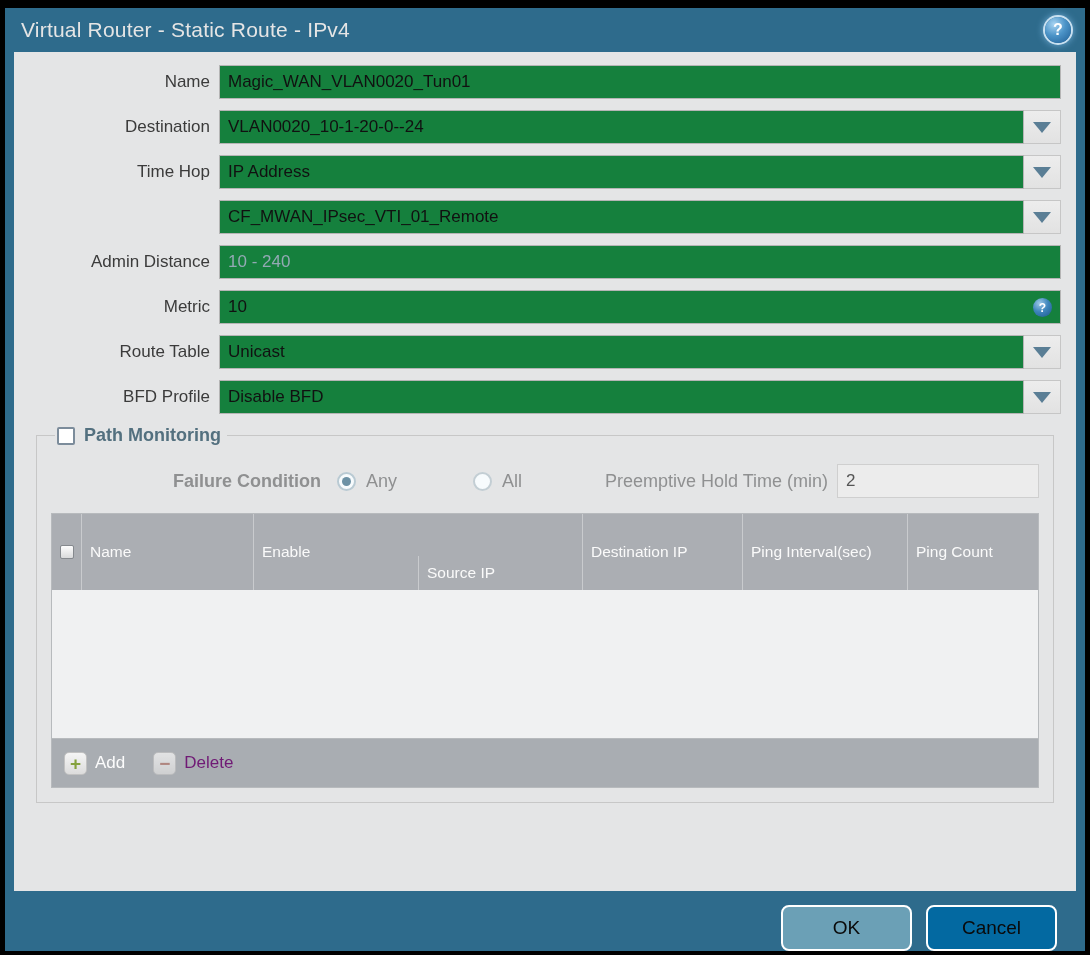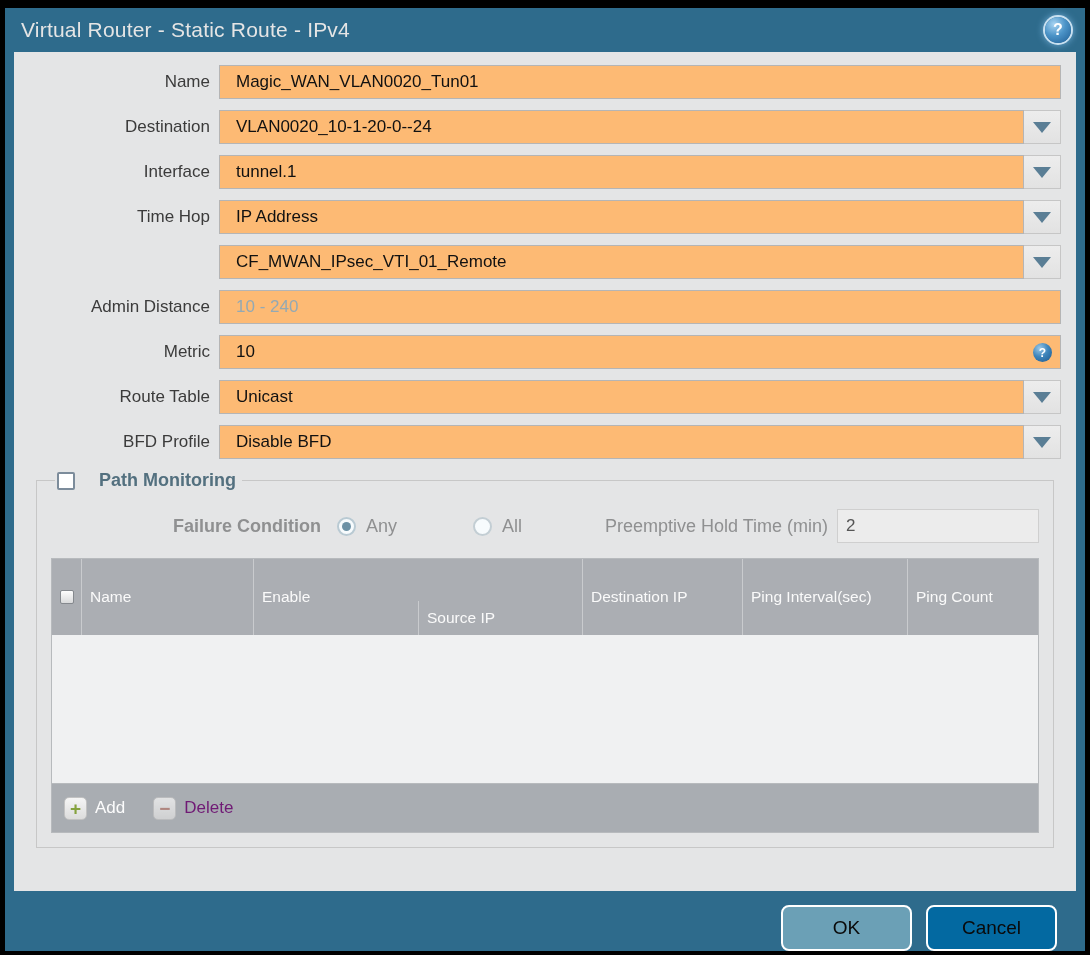--- a/index.html
+++ b/index.html
@@ -18,40 +18,40 @@
     color:#fff;font-size:16px;font-weight:bold;display:flex;align-items:center;justify-content:center;
     box-shadow:0 0 0 2px rgba(222,238,250,.85),0 0 7px 2px rgba(140,200,245,.7);
     cursor:pointer;
   }
   
   .content{flex:1;background:#e4e5e6;margin:0 9px;padding-top:13px;overflow:hidden;}
   .frow{display:flex;align-items:center;margin:0 0 11px 0;}
   .frow .lbl{width:205px;text-align:right;padding-right:9px;font-size:17px;color:#3b3b3b;flex:none;}
   .fieldwrap{flex:1;display:flex;margin-right:15px;position:relative;}
   .tinput{
-    flex:1;height:34px;border:1px solid #b5b5b5;background:#fdba74;color:#111;
-    font-size:17px;padding:0 30px 0 16px;outline:none;min-width:0;
+    flex:1;height:34px;border:1px solid #b5b5b5;background:#15803d;color:#111;
+    font-size:17px;padding:0 30px 0 8px;outline:none;min-width:0;
   }
   .tinput.noicon{padding-right:8px;}
   .tinput::placeholder{color:#93a9b4;opacity:1;}
   .dd-btn{
     flex:none;width:37px;height:34px;background:linear-gradient(#ededed,#e2e2e2);
     border:1px solid #c6c6c6;border-left:none;display:flex;align-items:center;justify-content:center;cursor:pointer;
   }
   .tri{width:0;height:0;border-left:9px solid transparent;border-right:9px solid transparent;border-top:11px solid #5a7e95;}
   .help-small{
     position:absolute;right:9px;top:8px;width:19px;height:19px;border-radius:50%;
     background:radial-gradient(circle at 35% 28%,#9cc9e8 0%,#3f86bc 45%,#1b568b 100%);
     color:#fff;font-size:12px;font-weight:bold;display:flex;align-items:center;justify-content:center;cursor:pointer;
   }
   
   fieldset.pm{
     margin:2px 22px 0 22px;border:1px solid #c7c7c7;padding:4px 14px 14px 14px;
   }
-  fieldset.pm legend{display:flex;align-items:center;gap:24px;padding:0 6px 0 2px;margin-left:4px;}
+  fieldset.pm legend{display:flex;align-items:center;gap:9px;padding:0 6px 0 2px;margin-left:4px;}
   .cb{width:18px;height:18px;background:#fff;border:2px solid #7c8c9b;border-radius:2px;flex:none;cursor:pointer;}
   .pm-title{font-size:18px;font-weight:bold;color:#53707f;}
   .cond-row{display:flex;align-items:center;margin:14px 0 0 0;}
   .cond-row .dim{color:#8f9091;font-size:18px;}
   .cond-lbl{width:270px;text-align:right;flex:none;font-weight:bold;}
   .radio{width:19px;height:19px;border-radius:50%;border:2px solid #c3ced4;background:#f7fbfd;margin-left:16px;flex:none;cursor:pointer;position:relative;}
   .radio.sel{border-color:#b9cad3;}
   .radio.sel::after{content:'';position:absolute;left:3px;top:3px;width:9px;height:9px;border-radius:50%;background:#6c91a5;}
   .radio-lbl{margin-left:10px;}
   .radio-lbl.all-gap{margin-left:10px;}
@@ -117,29 +117,20 @@
     <div class="frow">
       <span class="lbl">Destination</span>
       <div class="fieldwrap">
         <input class="tinput noicon" type="text" value="VLAN0020_10-1-20-0--24" style="">
         <span class="dd-btn">
           <span class="tri"></span>
         </span>
       </div>
     </div>
 
-    <div class="frow">
-      <span class="lbl">Interface</span>
-      <div class="fieldwrap">
-        <input class="tinput noicon" type="text" value="tunnel.1" style="">
-        <span class="dd-btn">
-          <span class="tri"></span>
-        </span>
-      </div>
-    </div>
 
     <div class="frow">
       <span class="lbl">Time Hop</span>
       <div class="fieldwrap">
         <input class="tinput noicon" type="text" value="IP Address" style="">
         <span class="dd-btn">
           <span class="tri"></span>
         </span>
       </div>
     </div>

